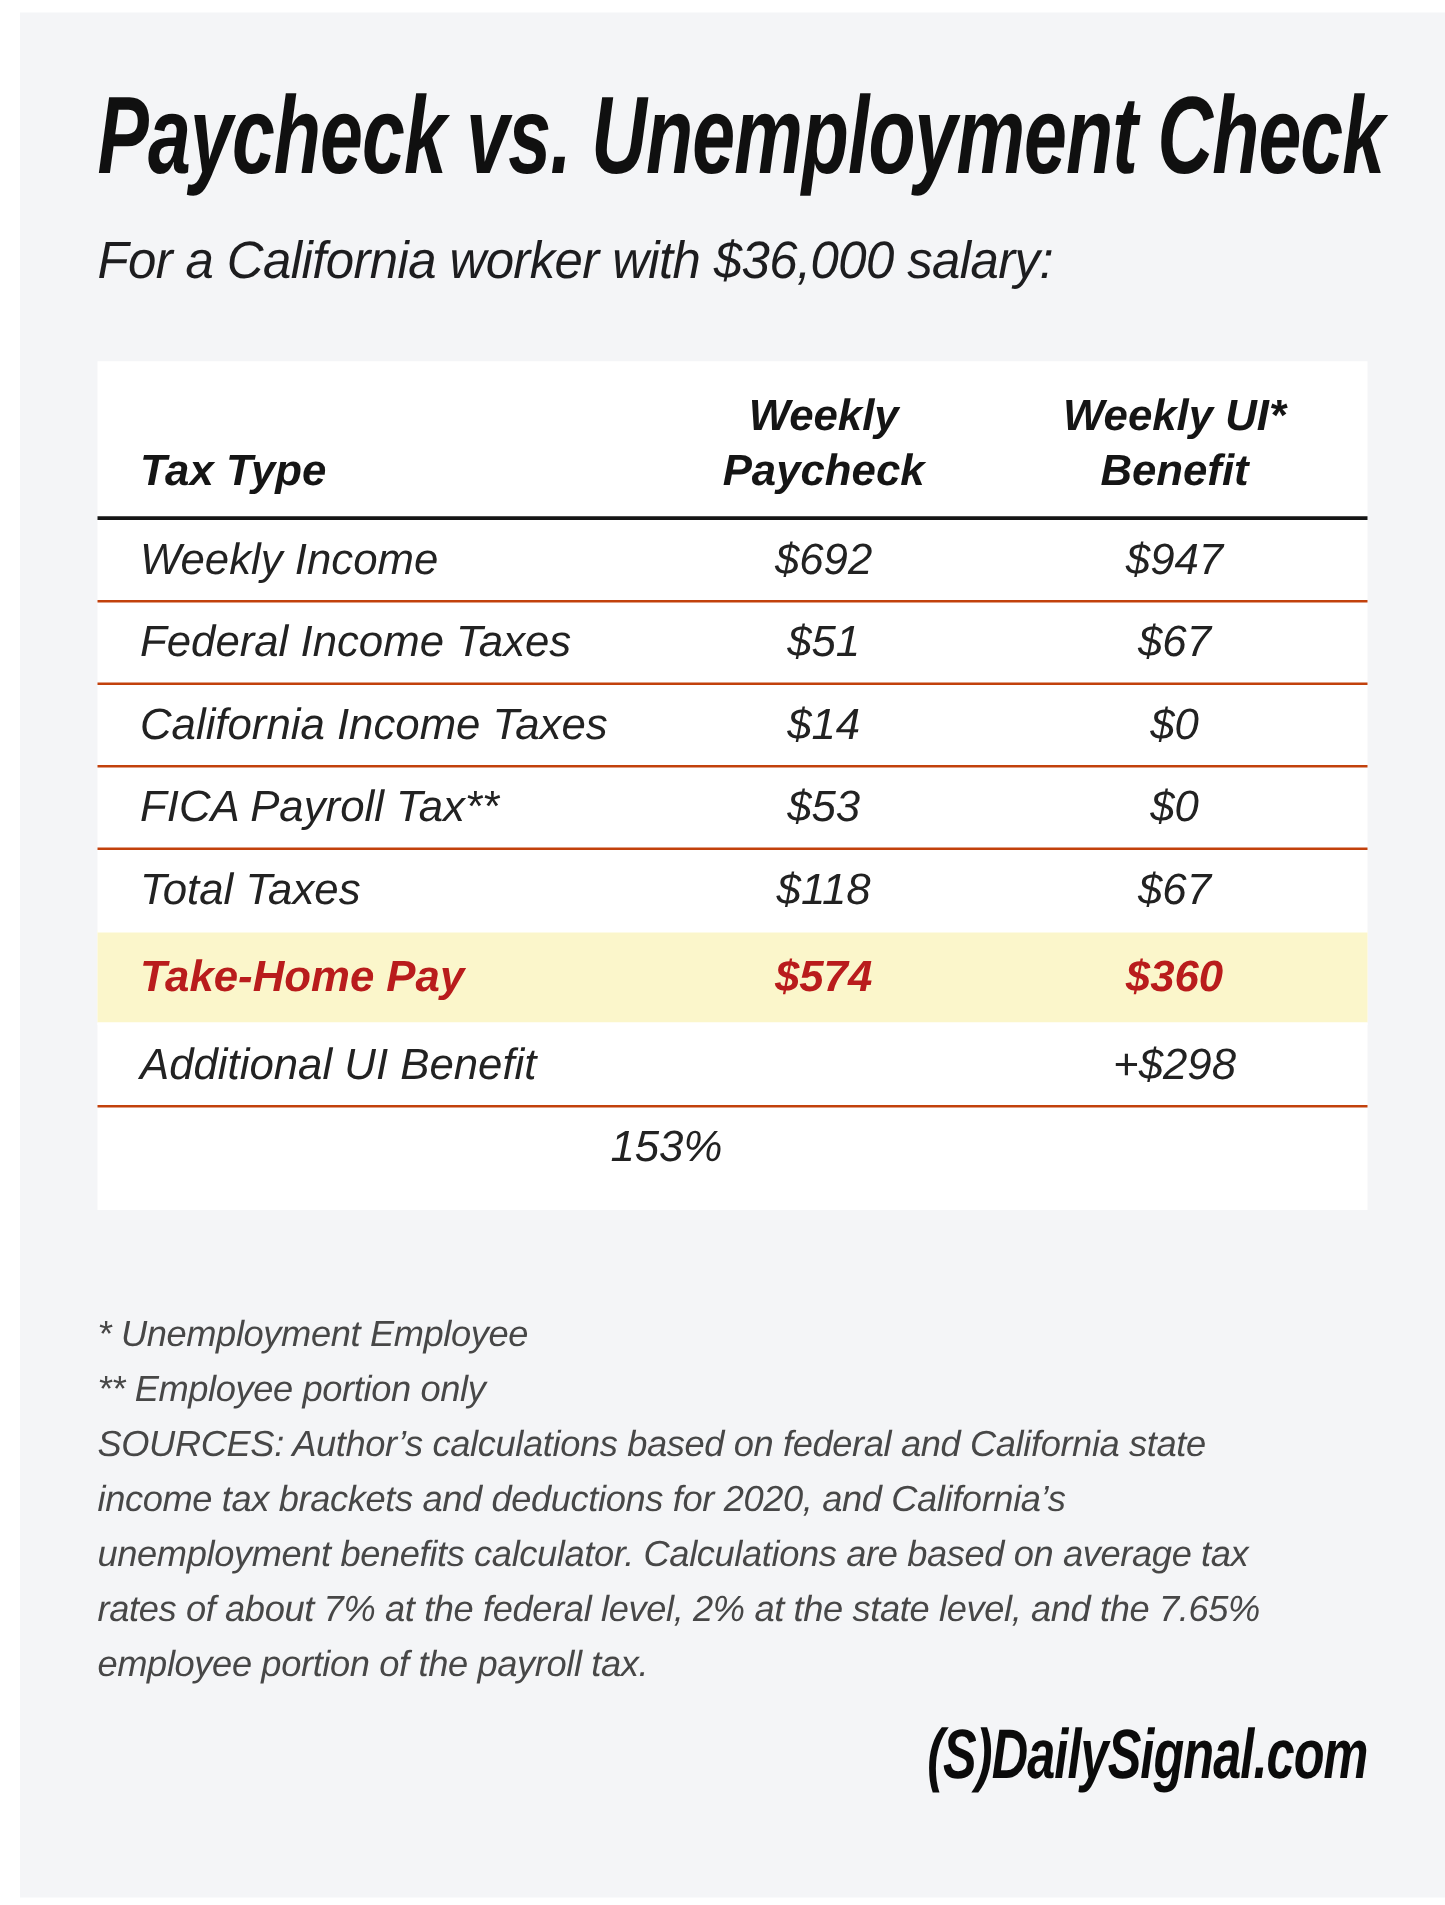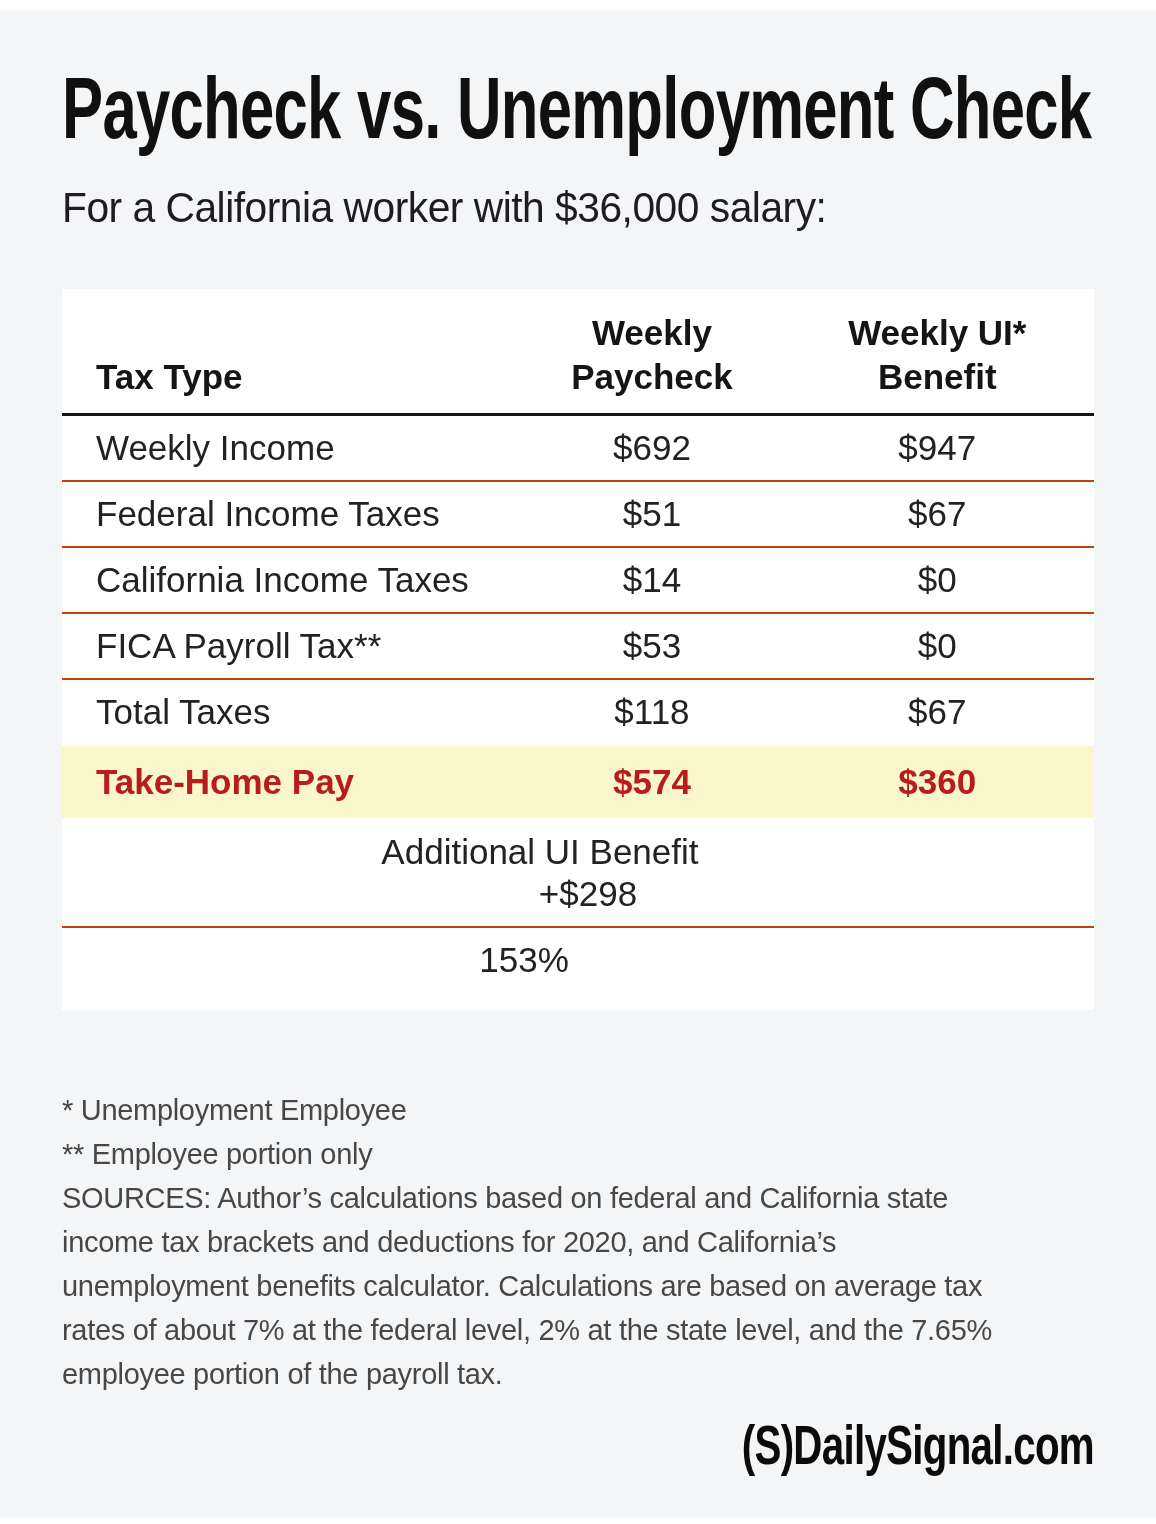--- a/index.html
+++ b/index.html
@@ -5,25 +5,26 @@
   * { box-sizing: border-box; }
   html, body { margin: 0; padding: 0; }
   body {
     width: 1156px; height: 1524px;
     background: #ffffff;
     font-family: "Liberation Sans", sans-serif;
     color: #1f1f1f;
     overflow: hidden;
   }
   .panel {
-    margin: 10px 0 6px 0;
+    margin: 10px 0 6px 16px;
     height: 1508px;
     background: var(--bg-gray, #f4f5f7);
     padding: 0 62px;
     overflow: hidden;
+    font-style: italic;
   }
   .title {
     margin: 0;
     padding-top: 52px;
     font-size: 88px;
     line-height: 1.05;
     font-weight: 700;
     color: #101010;
     letter-spacing: -1px;
     white-space: nowrap;
@@ -70,21 +71,21 @@
   }
   .tbody .row:first-child { border-top: none; }
   .row.highlight {
     background: var(--highlight-yellow, #fbf6cb);
     font-weight: 700;
     color: #b91c1c;
     padding-top: 15px;
     padding-bottom: 15px;
     border-top-color: #ffffff;
   }
-  .row.highlight + .row { border-top-color: #ffffff; flex-direction: column; }
+  .row.highlight + .row { border-top-color: #ffffff; }
   .footnotes {
     margin-top: 78px;
     font-size: 29px;
     line-height: 44px;
     letter-spacing: -0.3px;
     color: #474747;
     max-width: 945px;
   }
   .logo {
     margin-top: 16px;

